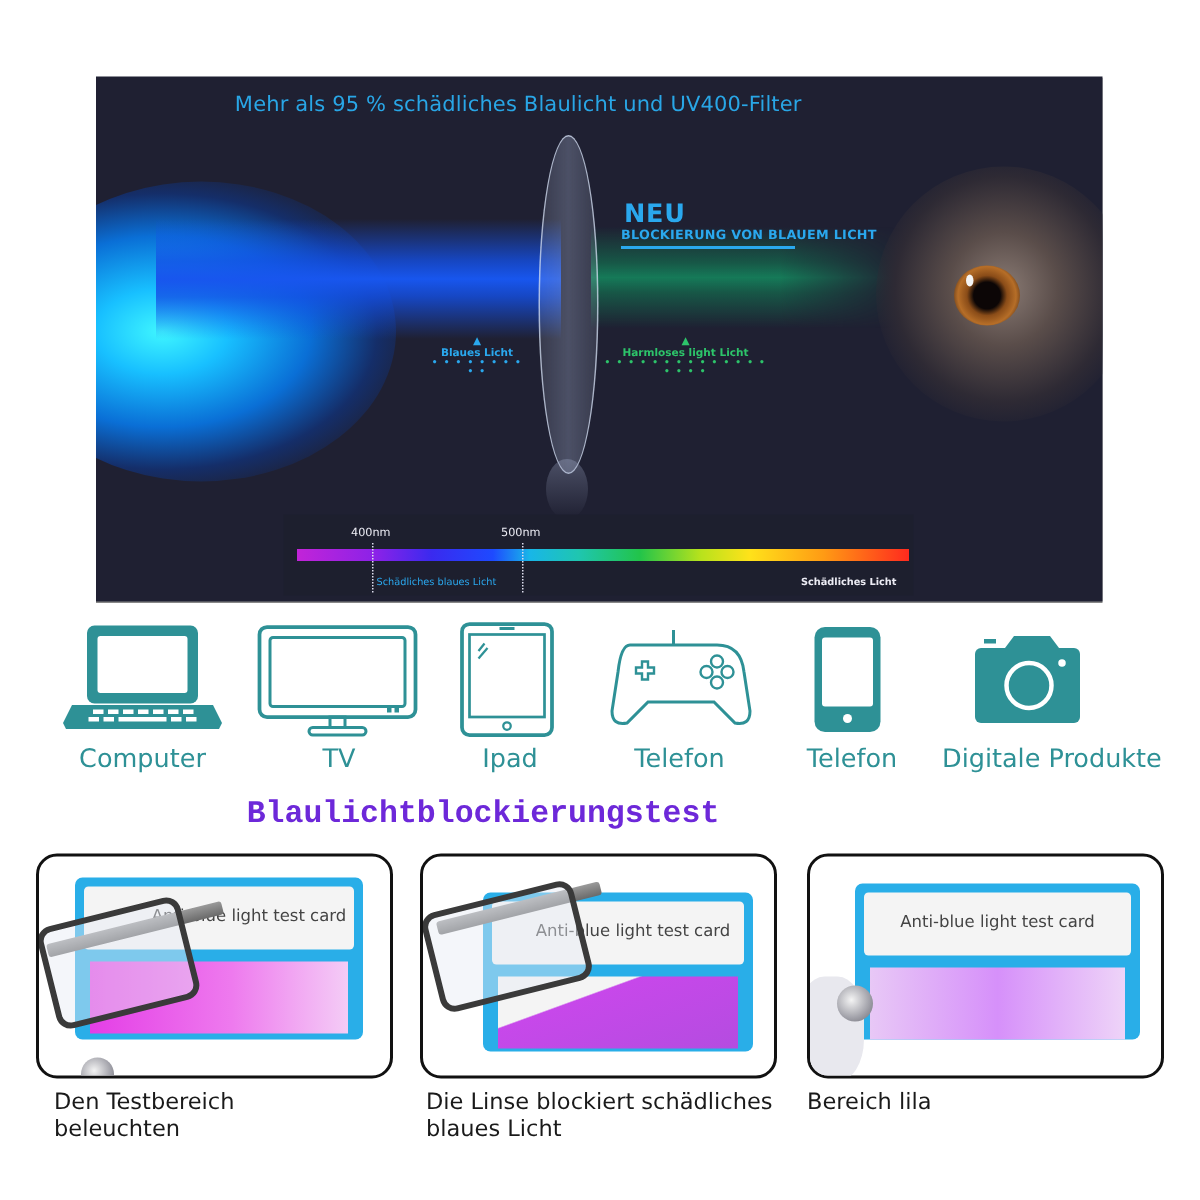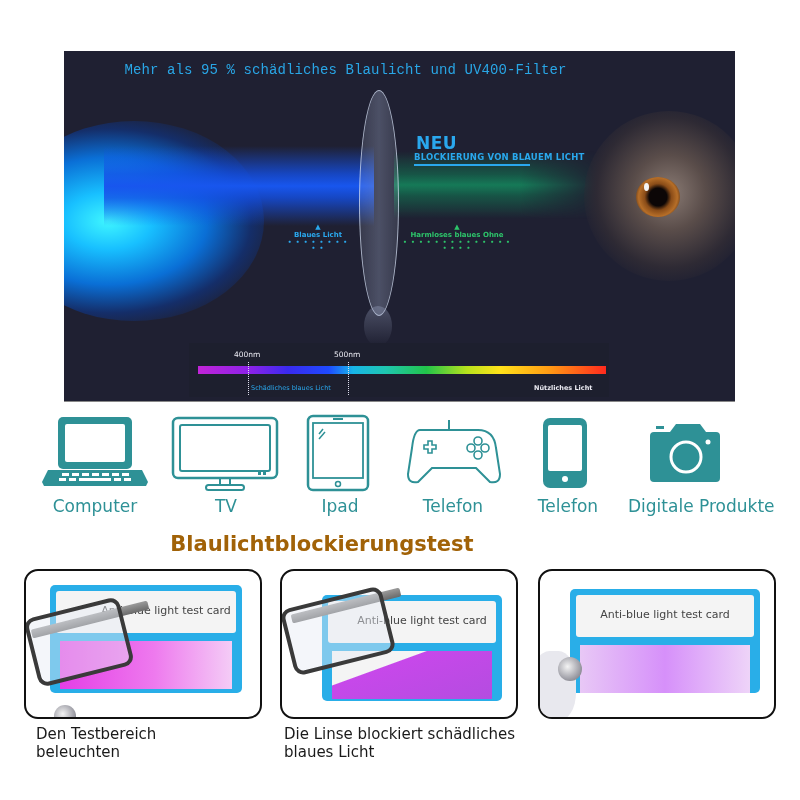--- a/index.html
+++ b/index.html
@@ -15,42 +15,42 @@
   .lens{position:absolute;left:295px;top:39px;width:38px;height:224px;border-radius:50%;
     background:linear-gradient(90deg, rgba(200,210,230,0.15), rgba(160,170,200,0.35) 50%, rgba(200,210,230,0.15));
     border:1.5px solid rgba(210,220,240,0.75);}
   .lens-reflect{position:absolute;left:300px;top:255px;width:28px;height:40px;border-radius:50%;
     background:linear-gradient(180deg, rgba(160,170,200,0.35), rgba(31,32,50,0));}
   .eye-area{position:absolute;left:520px;top:60px;width:170px;height:170px;border-radius:50%;
     background:radial-gradient(ellipse at 50% 48%, #8a7b74 0%, #5a4d4a 30%, #2e2a34 60%, rgba(31,32,50,0) 75%);}
   .iris{position:absolute;left:572px;top:126px;width:44px;height:40px;border-radius:50%;
     background:radial-gradient(circle at 50% 50%, #0c0606 0%, #0c0606 30%, #8a4c18 45%, #b66e28 65%, #4a2a14 85%);}
   .iris-shine{position:absolute;left:580px;top:132px;width:5px;height:8px;border-radius:50%;background:#f4f4f4;}
-  .title{position:absolute;left:0;top:11px;width:563px;text-align:center;color:#29a6e6;font-size:14px;letter-spacing:0.1px;font-family:Liberation Mono, monospace;}
+  .title{position:absolute;left:0;top:11px;width:563px;text-align:center;color:#29a6e6;font-size:14px;letter-spacing:0.1px;}
   .neu{position:absolute;left:352px;top:82px;color:#2aa8ee;font-size:17px;font-weight:bold;letter-spacing:0.5px;}
   .neu-sub{position:absolute;left:350px;top:101px;color:#2aa8ee;font-size:8.5px;font-weight:bold;letter-spacing:0.2px;}
   .neu-line{position:absolute;left:350px;top:113px;width:116px;height:1.5px;background:#2aa8ee;}
   .lbl{position:absolute;font-size:7px;font-weight:bold;text-align:center;}
   .lbl .tri{display:block;font-size:7px;line-height:8px;}
   .lbl .dots{display:block;font-size:6px;letter-spacing:1px;line-height:6px;}
   .lbl-blue{left:223px;top:172px;width:62px;color:#2aa8ee;}
   .lbl-green{left:338px;top:172px;width:110px;color:#2dc46a;}
   .spec-wrap{position:absolute;left:125px;top:292px;width:420px;height:54px;background:#1d1f2e;}
   .spec-bar{position:absolute;left:134px;top:315px;width:408px;height:8px;
     background:linear-gradient(90deg,#c224d8 0%,#8a22e8 13%,#3a2aef 22%,#1e4aff 32%,#18b6e8 38%,#1fc6b0 46%,#22c44a 56%,#b8e21c 66%,#ffe21a 74%,#ff9b14 86%,#ff2a1e 100%);}
   .nm{position:absolute;top:299px;color:#ececf4;font-size:7.5px;}
   .nm1{left:170px;} .nm2{left:270px;}
   .vline{position:absolute;top:311px;width:0;height:33px;border-left:1.5px dotted #dcdcec;}
   .vl1{left:184px;} .vl2{left:284px;}
   .harm{position:absolute;left:187px;top:333px;color:#2aa8ee;font-size:6.5px;font-weight:normal;}
   .useful{position:absolute;left:470px;top:333px;color:#ececf4;font-size:6.5px;font-weight:bold;}
 
   .device{position:absolute;top:412px;text-align:center;color:#2e9196;}
   .device .label{position:absolute;top:84px;left:0;width:100%;font-size:17px;white-space:nowrap;color:#2e9196;}
-  .section-title{position:absolute;left:0;top:532px;width:644px;text-align:center;color:#a16207;font-size:21px;font-weight:bold;}
+  .section-title{position:absolute;left:0;top:532px;width:644px;text-align:center;color:#6d28d9;font-size:21px;font-weight:bold;font-family:Liberation Mono, monospace;}
 
   .test{position:absolute;top:569px;width:234px;height:146px;border:2.5px solid #111;border-radius:14px;background:#fff;overflow:hidden;}
   .card{position:absolute;border-radius:5px;background:#29aee8;}
   .card-top{position:absolute;left:6px;top:6px;right:6px;height:42px;background:#f4f4f4;border-radius:3px;}
   .card-text{position:absolute;left:0;right:0;top:13px;text-align:center;font-size:11px;color:#444;font-family:"DejaVu Sans",sans-serif;}
   .card-bot{position:absolute;left:10px;right:10px;top:56px;height:48px;}
   .glasses{position:absolute;border:4px solid #3a3a3a;border-radius:10px;background:rgba(230,235,245,0.45);transform:rotate(-14deg);}
   .temple{position:absolute;height:9px;background:linear-gradient(180deg,#9a9a9a,#6a6a6a);transform:rotate(-14deg);border-radius:2px;}
   .torch{position:absolute;border-radius:50%;background:radial-gradient(circle at 40% 40%,#f4f4f4,#a0a0a8 60%,#6a6a72);}
   .caption{position:absolute;top:725px;font-size:15px;color:#1a1a1a;line-height:18px;font-family:"DejaVu Sans",sans-serif;}
@@ -73,32 +73,32 @@
   <div class="neu-sub">BLOCKIERUNG VON BLAUEM LICHT</div>
   <div class="neu-line"></div>
 
   <div class="lbl lbl-blue">
     <span class="tri">▲</span>
     <span>Blaues Licht</span>
     <span class="dots">• • • • • • • • • •</span>
   </div>
   <div class="lbl lbl-green">
     <span class="tri">▲</span>
-    <span>Harmloses blaues Ohne</span>
+    <span>Harmloses light Licht</span>
     <span class="dots">• • • • • • • • • • • • • • • • • •</span>
   </div>
 
   <div class="spec-wrap"></div>
   <div class="nm nm1">400nm</div>
   <div class="nm nm2">500nm</div>
   <div class="spec-bar"></div>
   <div class="vline vl1"></div>
   <div class="vline vl2"></div>
   <div class="harm">Schädliches blaues Licht</div>
-  <div class="useful">Nützliches Licht</div>
+  <div class="useful">Schädliches Licht</div>
 </div>
 
 <div class="device" style="left:40px;width:110px;">
   <svg width="110" height="80" viewBox="0 0 110 80">
     <rect x="18" y="5" width="74" height="52" rx="5" fill="#2e9196"></rect>
     <rect x="25" y="12" width="60" height="38" rx="2" fill="#fff"></rect>
     <path d="M8 58 L102 58 L108 70 L106 74 L4 74 L2 70 Z" fill="#2e9196"></path>
     <g fill="#fff">
       <rect x="22" y="61" width="7" height="3"></rect>
         <rect x="32" y="61" width="7" height="3"></rect>
@@ -212,13 +212,14 @@
 
 <div class="caption" style="left:36px;">
   <div>Den Testbereich</div>
   <div>beleuchten</div>
 </div>
 <div class="caption" style="left:284px;">
   <div>Die Linse blockiert schädliches</div>
   <div>blaues Licht</div>
 </div>
 <div class="caption" style="left:538px;">
+  <div>Bereich lila</div>
 </div>
 
 </body></html>

